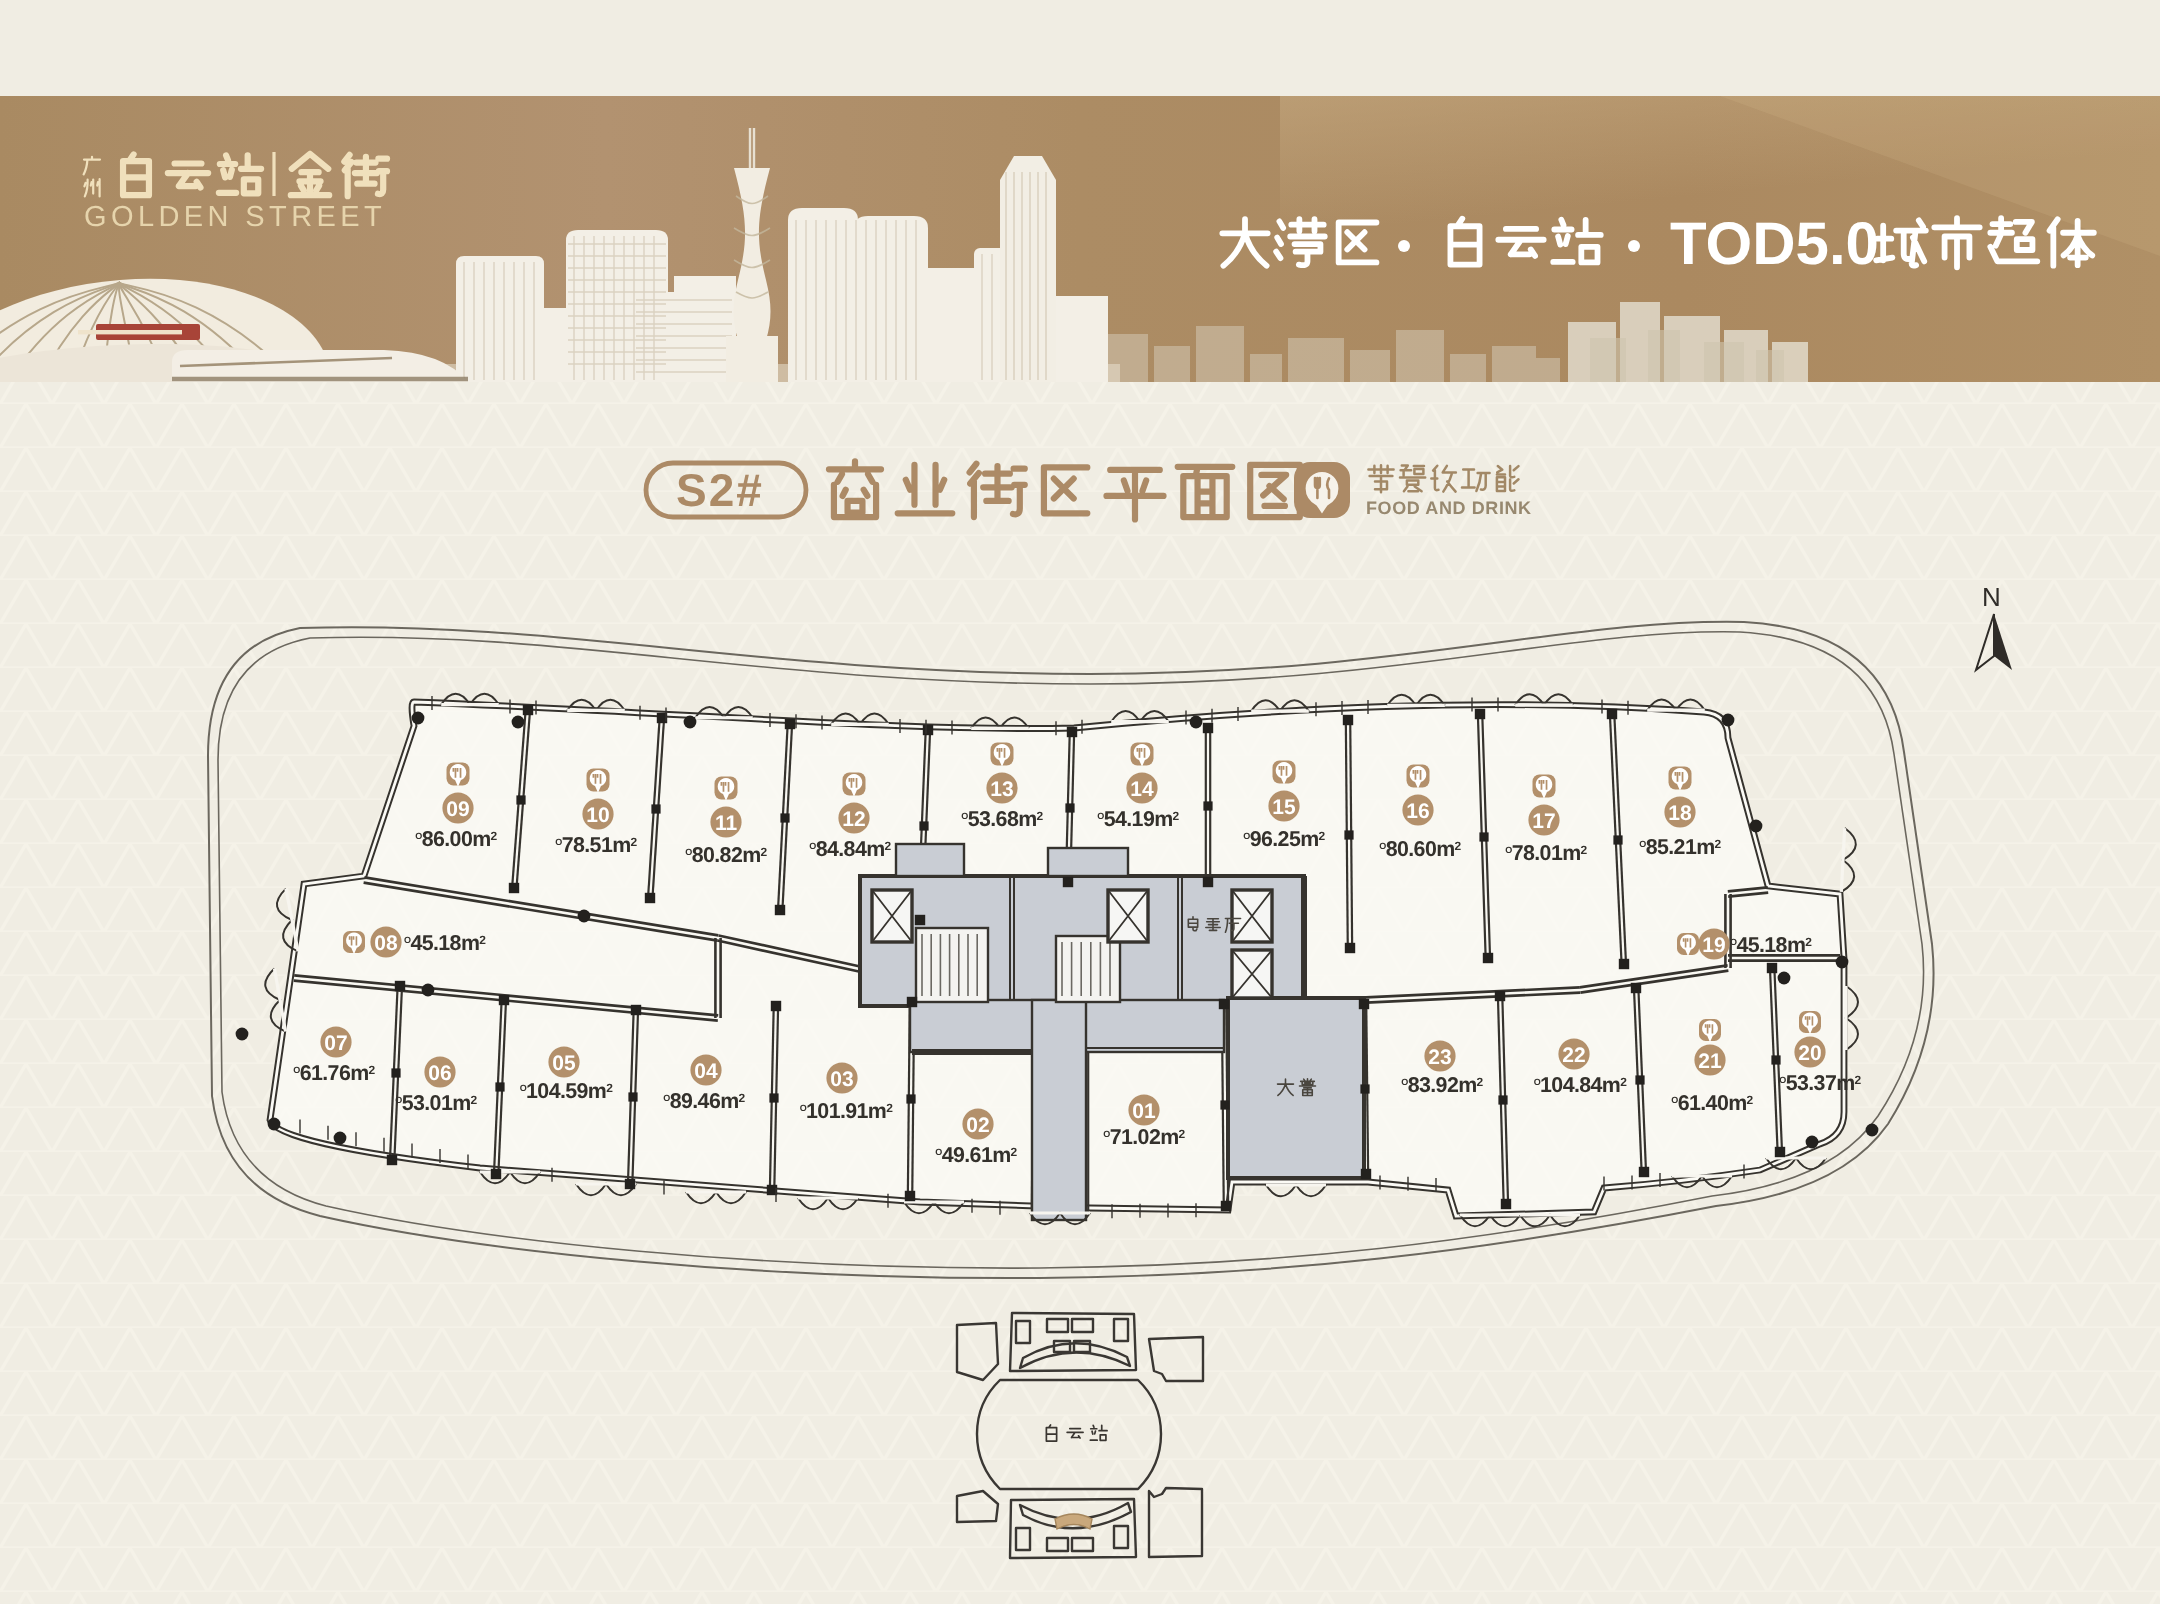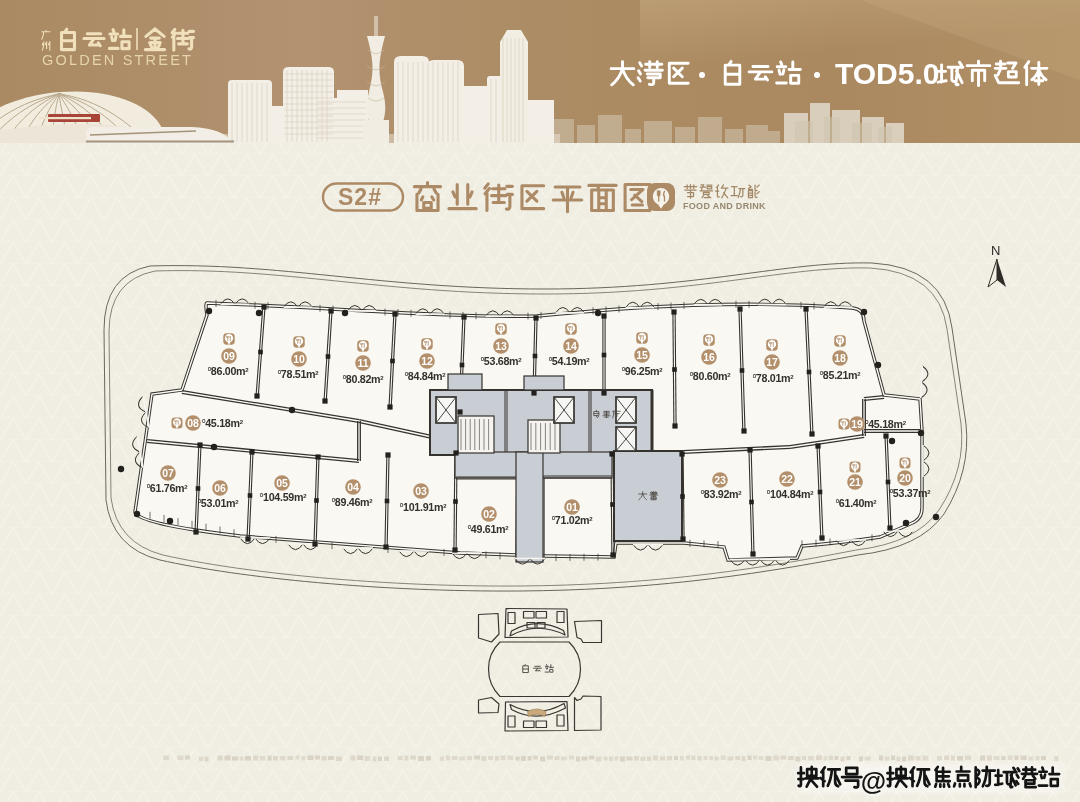--- a/index.html
+++ b/index.html
@@ -1,12 +1,12 @@
 <!DOCTYPE html>
-<html><head><meta charset="utf-8"><style>html,body{margin:0;padding:0;width:1080px;height:802px;overflow:hidden;background:#f0ede3;font-family:"Liberation Sans",sans-serif;}#page{position:relative;width:1080px;height:632px;}#hdr{position:absolute;top:0;left:0;}svg{position:absolute;left:0;}#trow{top:168px;}#main{top:0;}</style></head><body>
+<html><head><meta charset="utf-8"><style>html,body{margin:0;padding:0;width:1080px;height:802px;overflow:hidden;background:#f0ede3;font-family:"Liberation Sans",sans-serif;}#page{position:relative;width:1080px;height:632px;margin-top:48px;}#hdr{position:absolute;top:0;left:0;}svg{position:absolute;left:0;}#trow{top:168px;}#main{top:0;}</style></head><body>
 <div id="page">
     <svg id="bgp" width="1080" height="802" viewBox="0 0 1080 802" style="top:0">
       <defs>
         <pattern id="tri" width="26" height="22" patternUnits="userSpaceOnUse">
           <path d="M0,22 L13,0 L26,22 Z M-13,22 L0,44 M26,22 L13,44 L39,22" fill="none" stroke="#faf8ef" stroke-width="1.7"></path>
         </pattern>
       </defs>
       <rect width="1080" height="802" fill="#f0ede3"></rect>
       <rect width="1080" height="802" fill="url(#tri)" opacity="0.45"></rect>
     </svg>

